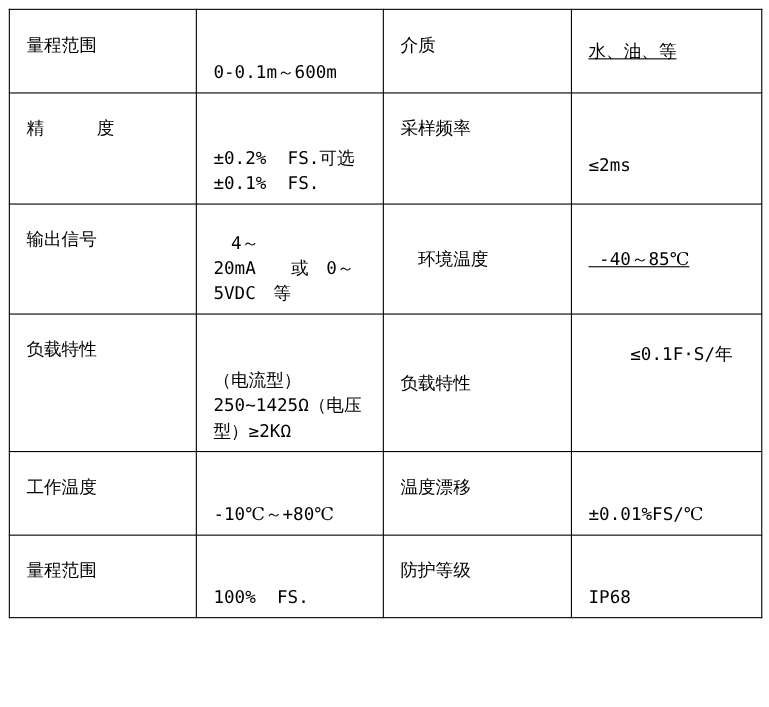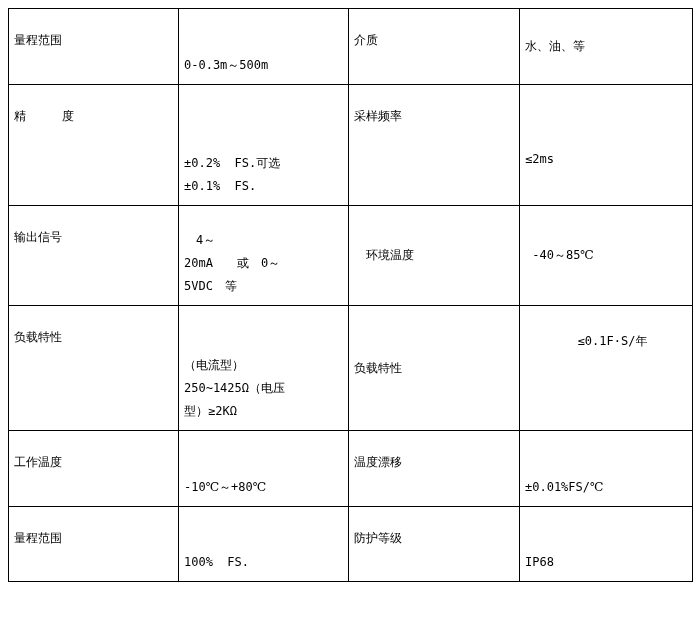--- a/index.html
+++ b/index.html
@@ -24,63 +24,63 @@
     top: 8px;
     width: 684px;
     border-collapse: collapse;
     table-layout: fixed;
   }
   col.c1 { width: 170px; }
   col.c2 { width: 170px; }
   col.c3 { width: 171px; }
   col.c4 { width: 173px; }
   tr.r1 { height: 76px; }
-  tr.r2 { height: 121px; }
+  tr.r2 { height: 101px; }
   tr.r3 { height: 77px; }
   tr.r4 { height: 100px; }
   tr.r5 { height: 125px; }
   tr.r6 { height: 76px; }
   tr.r7 { height: 75px; }
   td {
     border: 1px solid #000000;
-    font-size: 12px;
+    font-size: 16px;
     line-height: 23px;
-    padding: 0 4px 0 5px;
+    padding: 0 4px 0 15px;
     white-space: pre-wrap;
     overflow: hidden;
     word-break: break-all;
   }
   
   td.lab     { vertical-align: top;    padding-top: 20px; }
   
   td.lab-mid { vertical-align: middle; }
   
   td.val-b   { vertical-align: bottom; padding-bottom: 7px; }
   
-  td.val-m   { vertical-align: middle; }
+  td.val-m   { vertical-align: middle; text-decoration: underline; }
   
   td.val-ml  { vertical-align: middle; padding-top: 28px; }
   
   td.val-t   { vertical-align: top;    padding-top: 24px; text-align: center; }
 </style>
 </head>
 <body>
 
 <div class="page">
   <table class="spec-table">
     <colgroup>
       <col class="c1">
         <col class="c2">
         <col class="c3">
         <col class="c4">
     </colgroup>
     <tbody>
       <tr class="r1">
         <td class="lab">量程范围</td>
-        <td class="val-b">0-0.3m～500m</td>
+        <td class="val-b">0-0.1m～600m</td>
         <td class="lab">介质</td>
         <td class="val-m">水、油、等</td>
       </tr>
       <tr class="r2">
         <td class="lab">精　　　度</td>
         <td class="val-b">±0.2%  FS.可选
 ±0.1%  FS.</td>
         <td class="lab">采样频率</td>
         <td class="val-ml">≤2ms</td>
       </tr>

